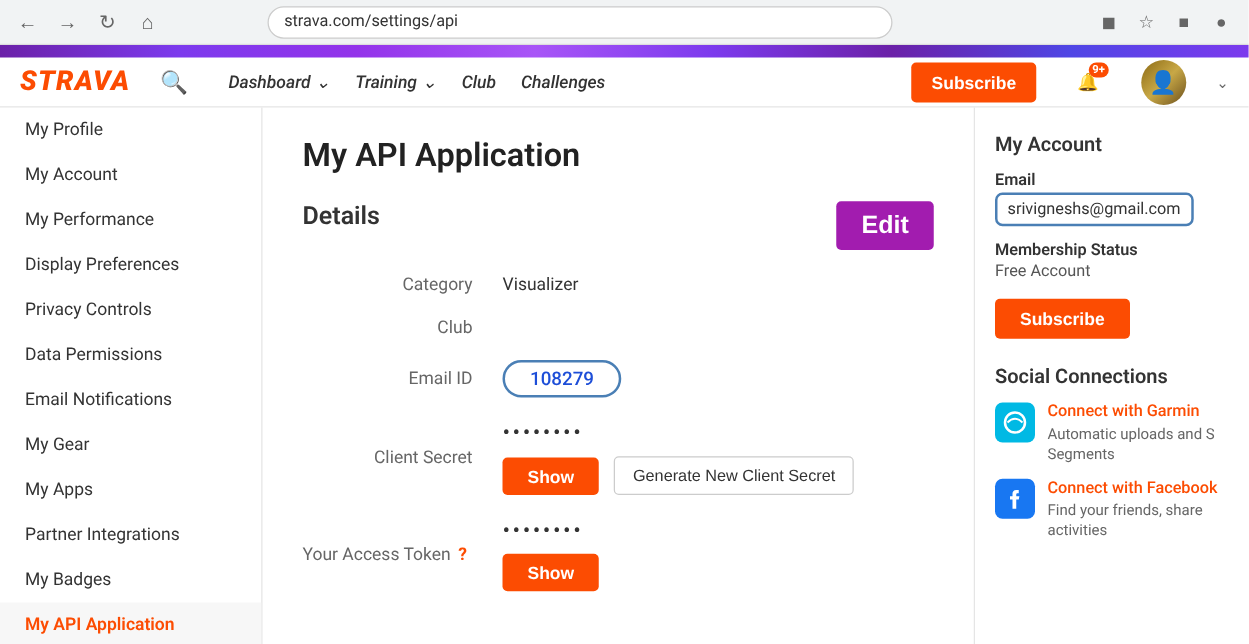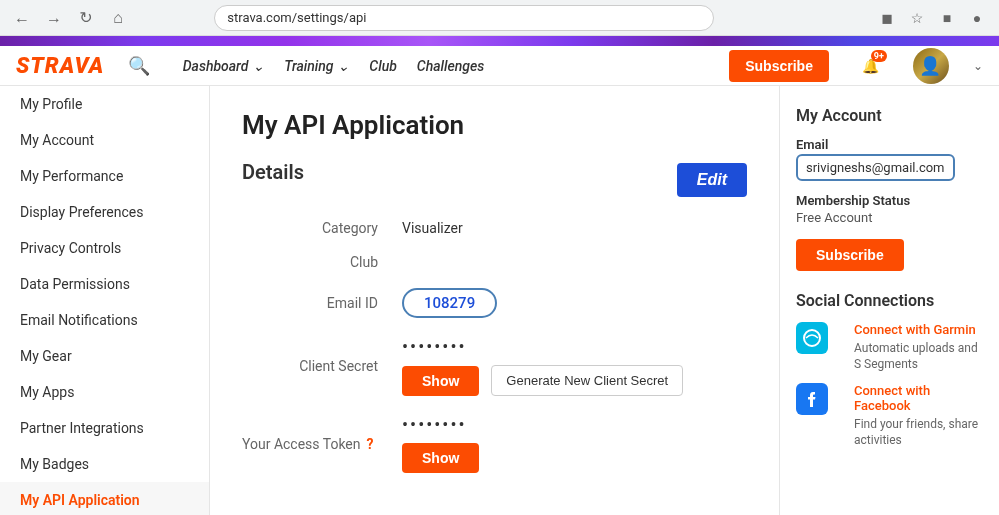--- a/index.html
+++ b/index.html
@@ -174,29 +174,28 @@
     }
 
     .details-header {
       display: flex;
       align-items: center;
       justify-content: space-between;
       margin-bottom: 20px;
     }
 
     .edit-btn {
-      background: #1d4ed8;
+      background: #a21caf;
       color: #fff;
       border: none;
       border-radius: 4px;
       padding: 8px 20px;
-      font-size: 16px;
-      font-weight: 600;
-      cursor: pointer;
-      font-style: italic;
+      font-size: 20px;
+      font-weight: 600;
+      cursor: pointer;
     }
 
     .details-table {
       width: 100%;
     }
     .details-row {
       display: flex;
       align-items: center;
       margin-bottom: 18px;
     }
@@ -309,21 +308,21 @@
     }
     .social-connections-title {
       font-size: 16px;
       font-weight: 600;
       color: #333;
       margin-bottom: 12px;
     }
     .social-item {
       display: flex;
       align-items: flex-start;
-      gap: 26px;
+      gap: 10px;
       margin-bottom: 12px;
     }
     .social-icon {
       width: 32px; height: 32px;
       border-radius: 6px;
       display: flex; align-items: center; justify-content: center;
       flex-shrink: 0;
     }
     .garmin-icon { background: #00b9e4; }
     .facebook-icon { background: #1877f2; }

